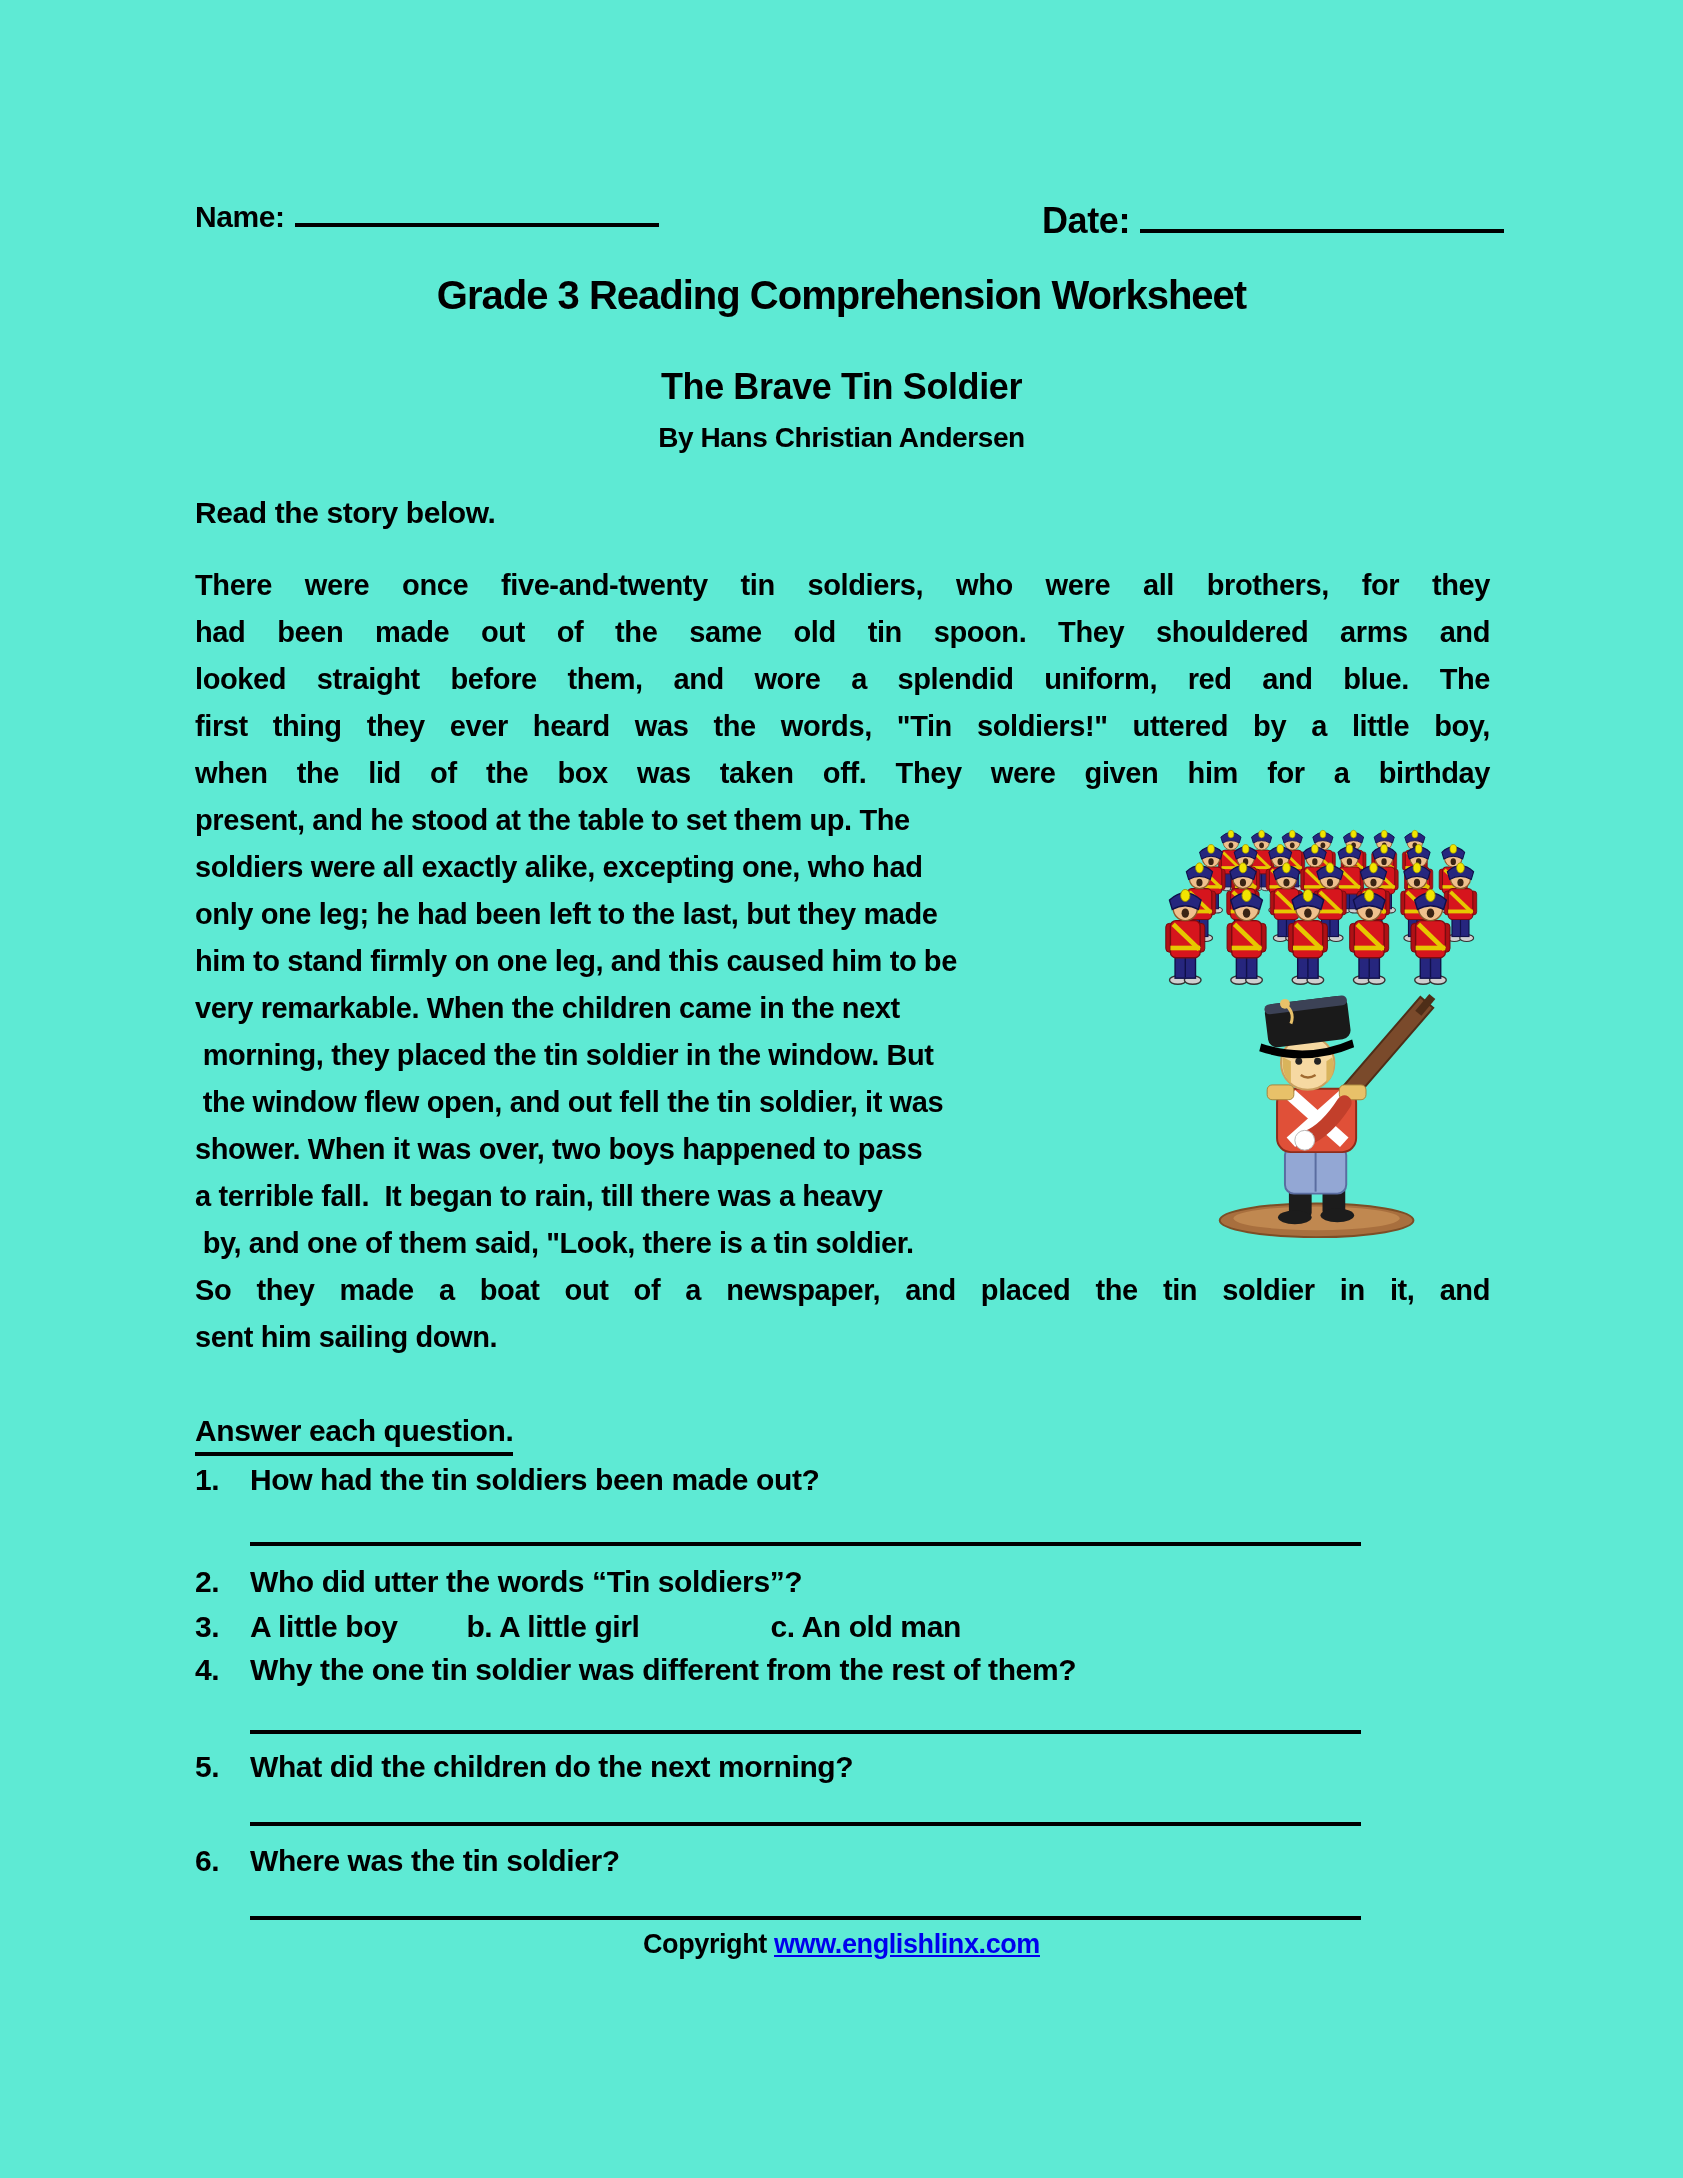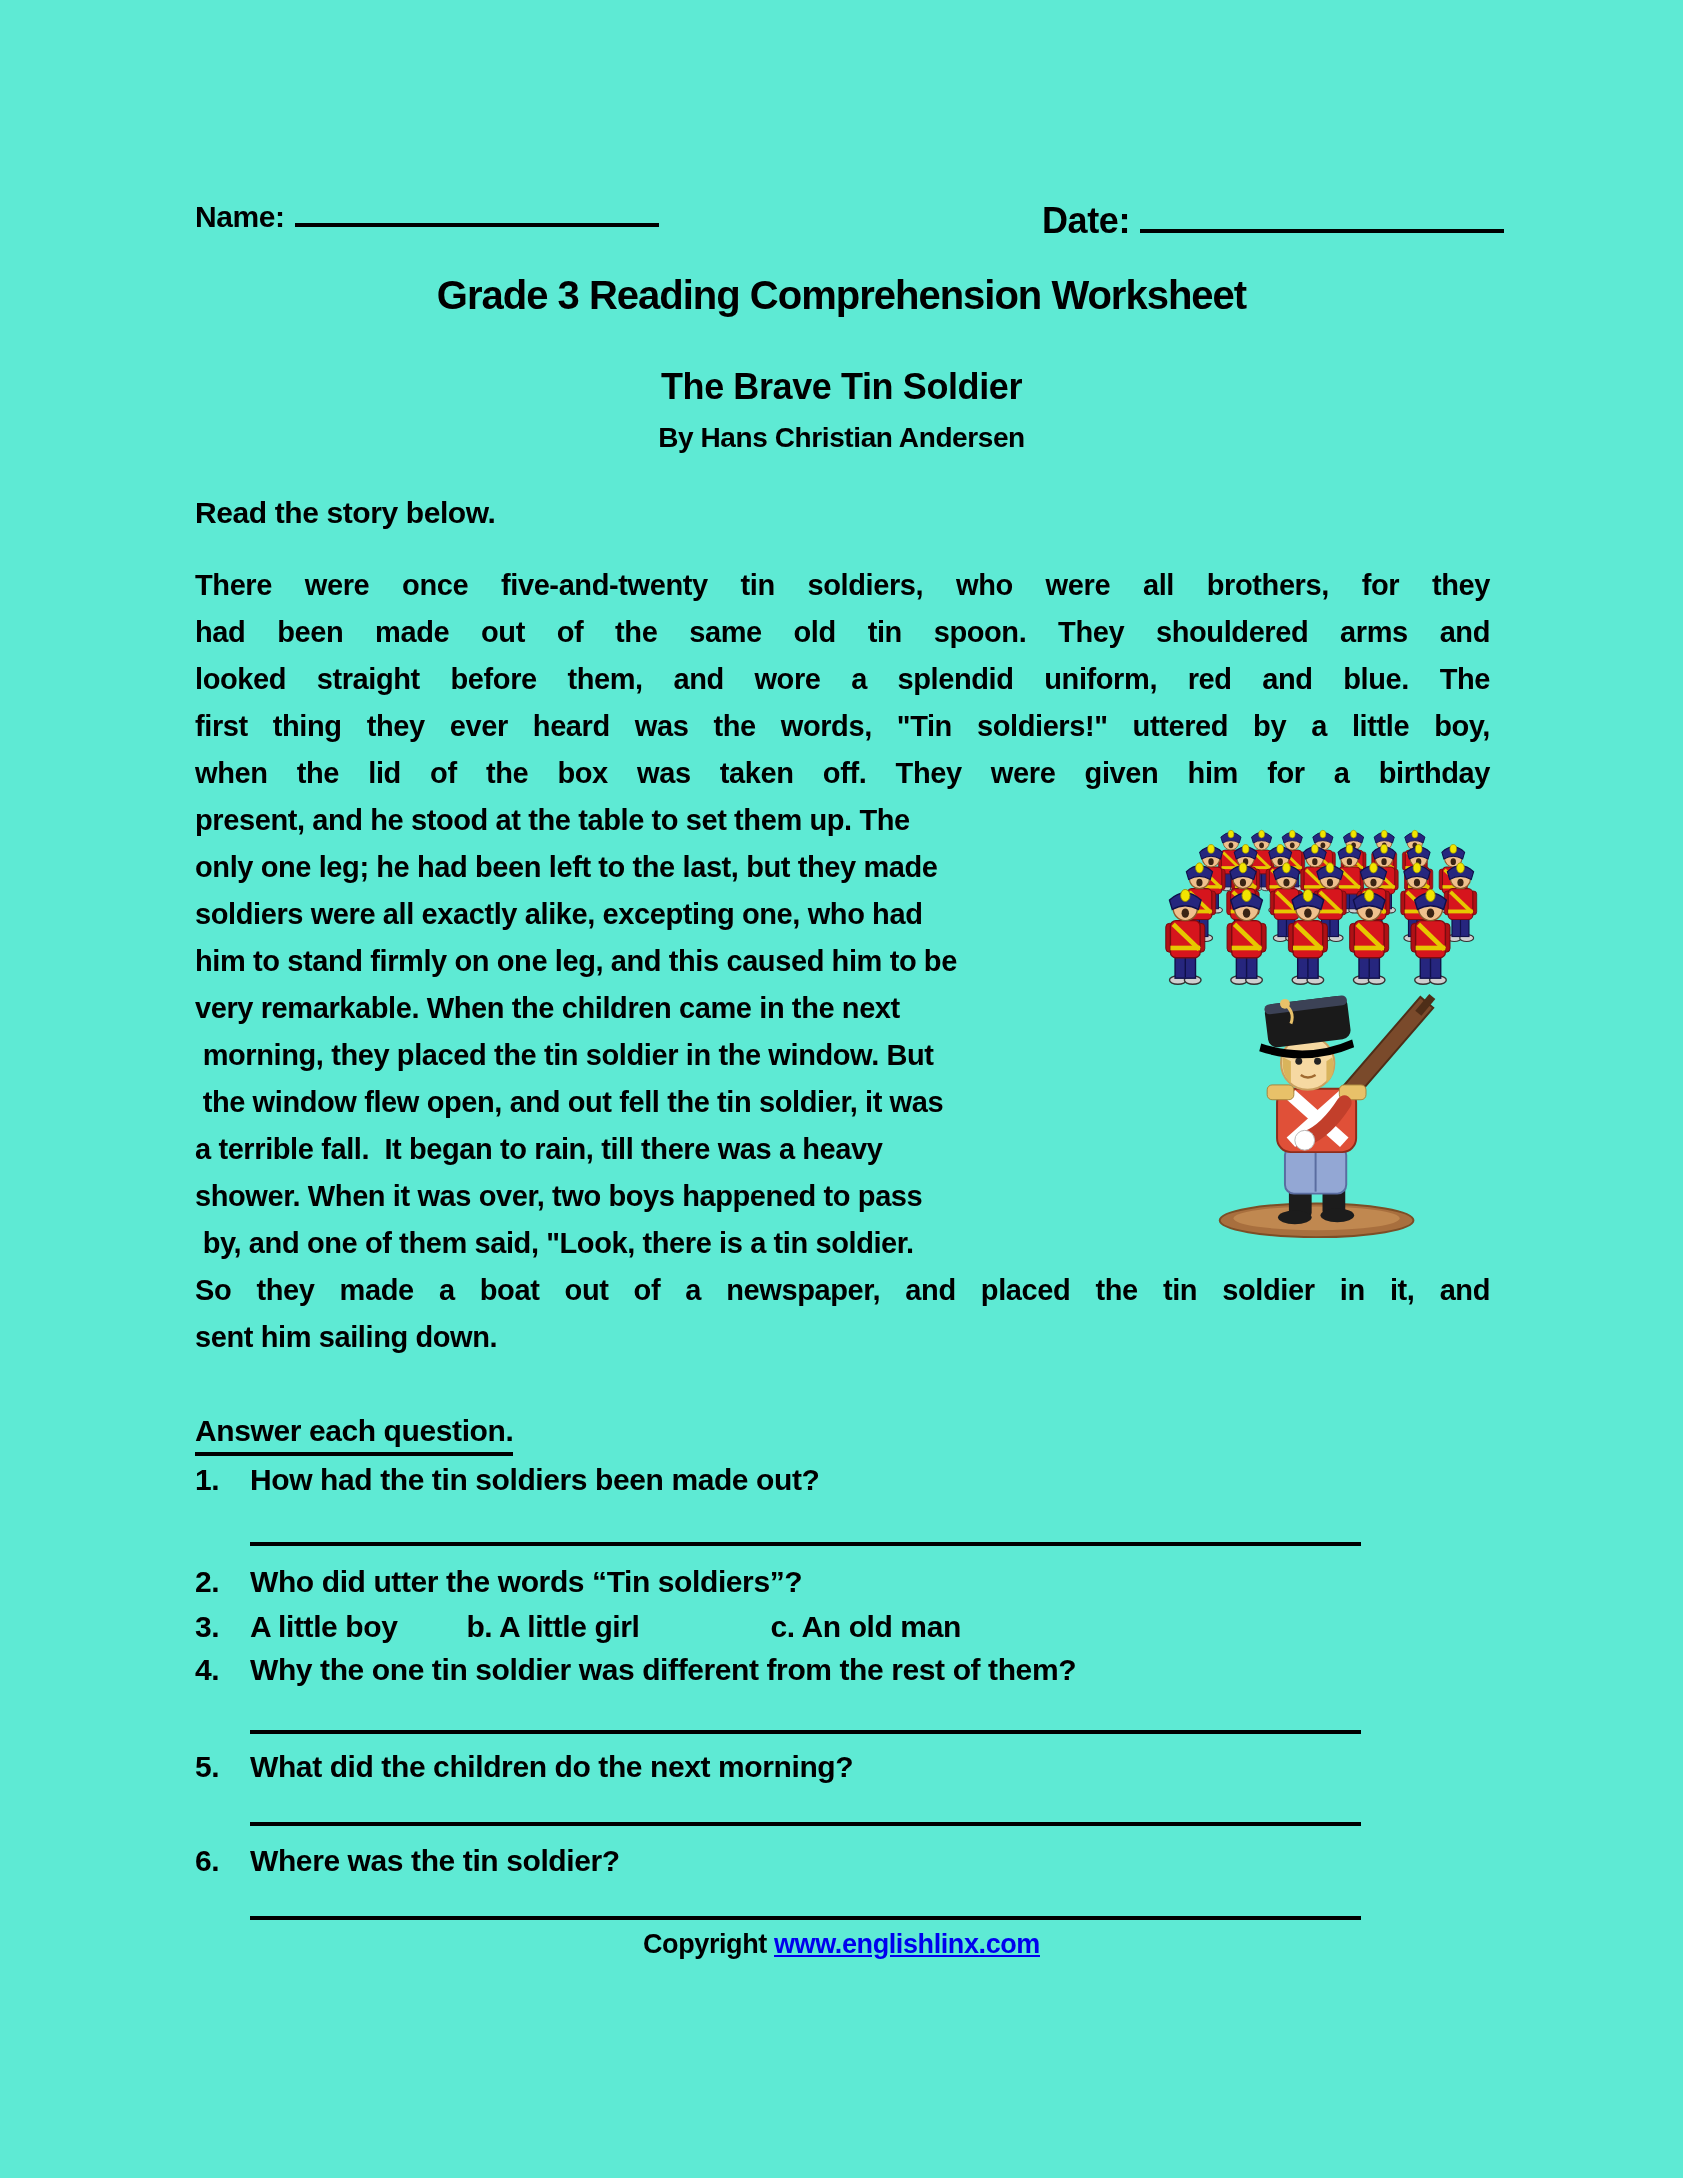--- a/index.html
+++ b/index.html
@@ -54,28 +54,28 @@
 
   <div class="read-instr">Read the story below.</div>
 
   <div class="story">
     <div class="line j">There were once five-and-twenty tin soldiers, who were all brothers, for they</div>
     <div class="line j">had been made out of the same old tin spoon. They shouldered arms and</div>
     <div class="line j">looked straight before them, and wore a splendid uniform, red and blue. The</div>
     <div class="line j">first thing they ever heard was the words, "Tin soldiers!" uttered by a little boy,</div>
     <div class="line j">when the lid of the box was taken off. They were given him for a birthday</div>
     <div class="line">present, and he stood at the table to set them up. The</div>
+    <div class="line">soldiers were all exactly alike, excepting one, who had</div>
     <div class="line">only one leg; he had been left to the last, but they made</div>
-    <div class="line">soldiers were all exactly alike, excepting one, who had</div>
     <div class="line">him to stand firmly on one leg, and this caused him to be</div>
     <div class="line">very remarkable. When the children came in the next</div>
     <div class="line"> morning, they placed the tin soldier in the window. But</div>
     <div class="line"> the window flew open, and out fell the tin soldier, it was</div>
+    <div class="line">shower. When it was over, two boys happened to pass</div>
     <div class="line">a terrible fall.  It began to rain, till there was a heavy</div>
-    <div class="line">shower. When it was over, two boys happened to pass</div>
     <div class="line"> by, and one of them said, "Look, there is a tin soldier.</div>
     <div class="line j">So they made a boat out of a newspaper, and placed the tin soldier in it, and</div>
     <div class="line">sent him sailing down.</div>
   </div>
 
   <svg class="illus-group" viewBox="0 0 356 178" aria-hidden="true">
     <defs>
       <g id="ts">
         <ellipse cx="15" cy="103" rx="9" ry="4.5" fill="#cfcfcf" stroke="#333" stroke-width="1.5"></ellipse>
         <ellipse cx="31" cy="103" rx="9" ry="4.5" fill="#cfcfcf" stroke="#333" stroke-width="1.5"></ellipse>

